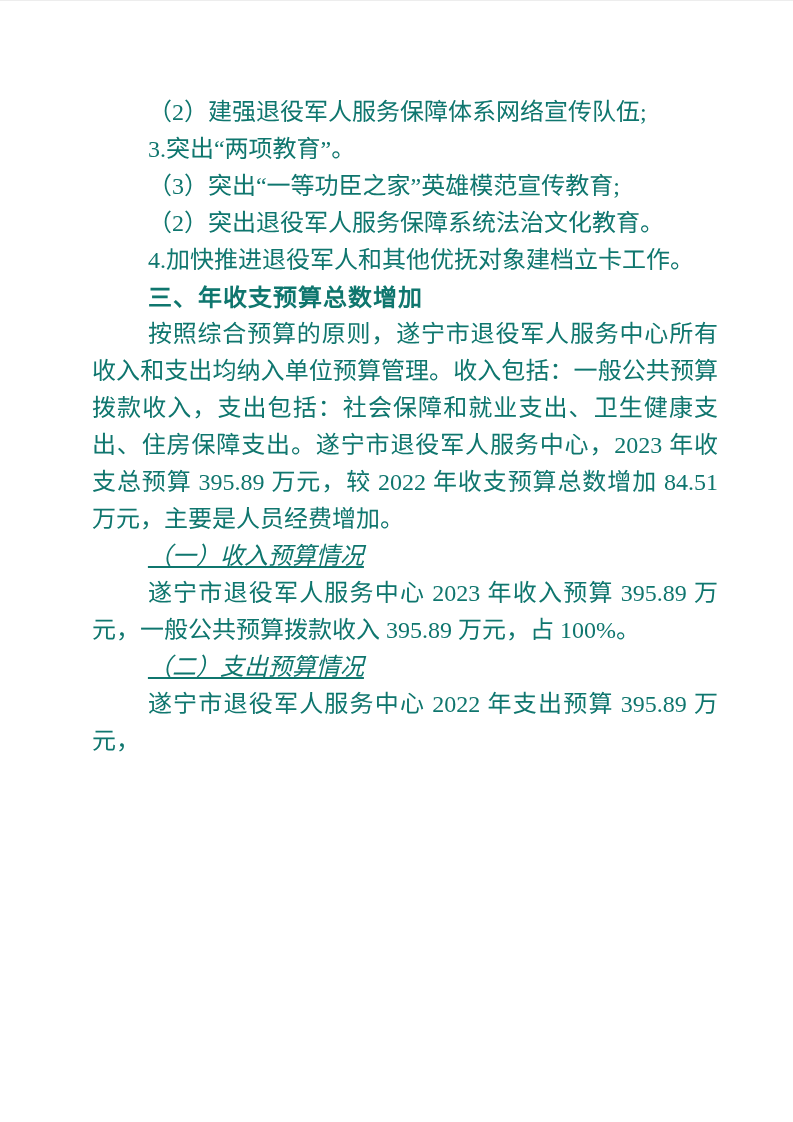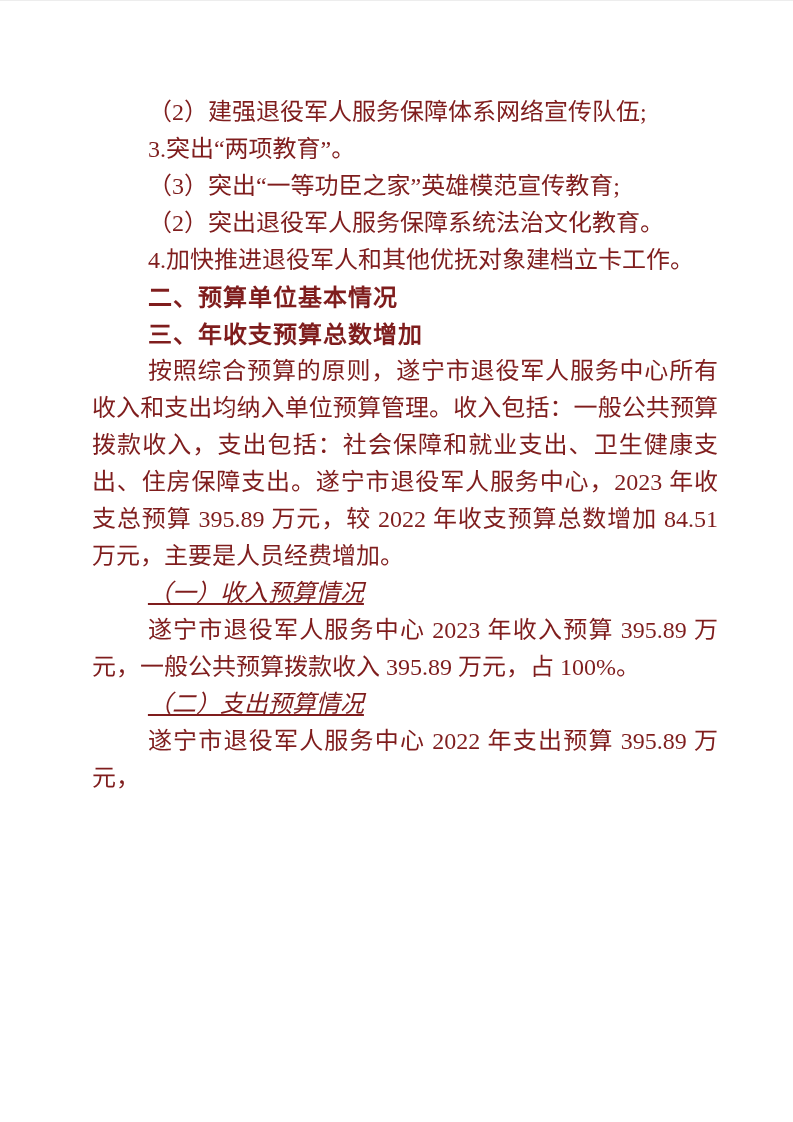--- a/index.html
+++ b/index.html
@@ -13,21 +13,21 @@
     height: 1122px;
     margin: 0 auto;
     background: #ffffff;
     box-sizing: border-box;
     padding: 93px 75px 0 92px;
     border-top: 1px solid #ededed;
     overflow: hidden;
     font-family: "Liberation Serif", "DejaVu Serif", serif;
     font-size: 24px;
     line-height: 37px;
-    color: #7f1d1d;
+    color: #0f766e;
   }
   .page p {
     margin: 0;
     text-align: justify;
     text-indent: 2.33em;
   }
   
   .list-item {
     margin: 7px 0;
   }
@@ -47,21 +47,20 @@
 <body>
 
 <div class="page">
 
   <p class="list-item">（2）建强退役军人服务保障体系网络宣传队伍;</p>
   <p class="list-item">3.突出“两项教育”。</p>
   <p class="list-item">（3）突出“一等功臣之家”英雄模范宣传教育;</p>
   <p class="list-item">（2）突出退役军人服务保障系统法治文化教育。</p>
   <p class="list-item">4.加快推进退役军人和其他优抚对象建档立卡工作。</p>
 
-  <p class="sec-heading">二、预算单位基本情况</p>
 
   <p class="sec-heading">三、年收支预算总数增加</p>
   <p>按照综合预算的原则，遂宁市退役军人服务中心所有收入和支出均纳入单位预算管理。收入包括：一般公共预算拨款收入，支出包括：社会保障和就业支出、卫生健康支出、住房保障支出。遂宁市退役军人服务中心，2023 年收支总预算 395.89 万元，较 2022 年收支预算总数增加 84.51 万元，主要是人员经费增加。</p>
 
   <p class="sub-heading">（一）收入预算情况</p>
   <p>遂宁市退役军人服务中心 2023 年收入预算 395.89 万元，一般公共预算拨款收入 395.89 万元，占 100%。</p>
 
   <p class="sub-heading">（二）支出预算情况</p>
   <p>遂宁市退役军人服务中心 2022 年支出预算 395.89 万元，</p>
 

